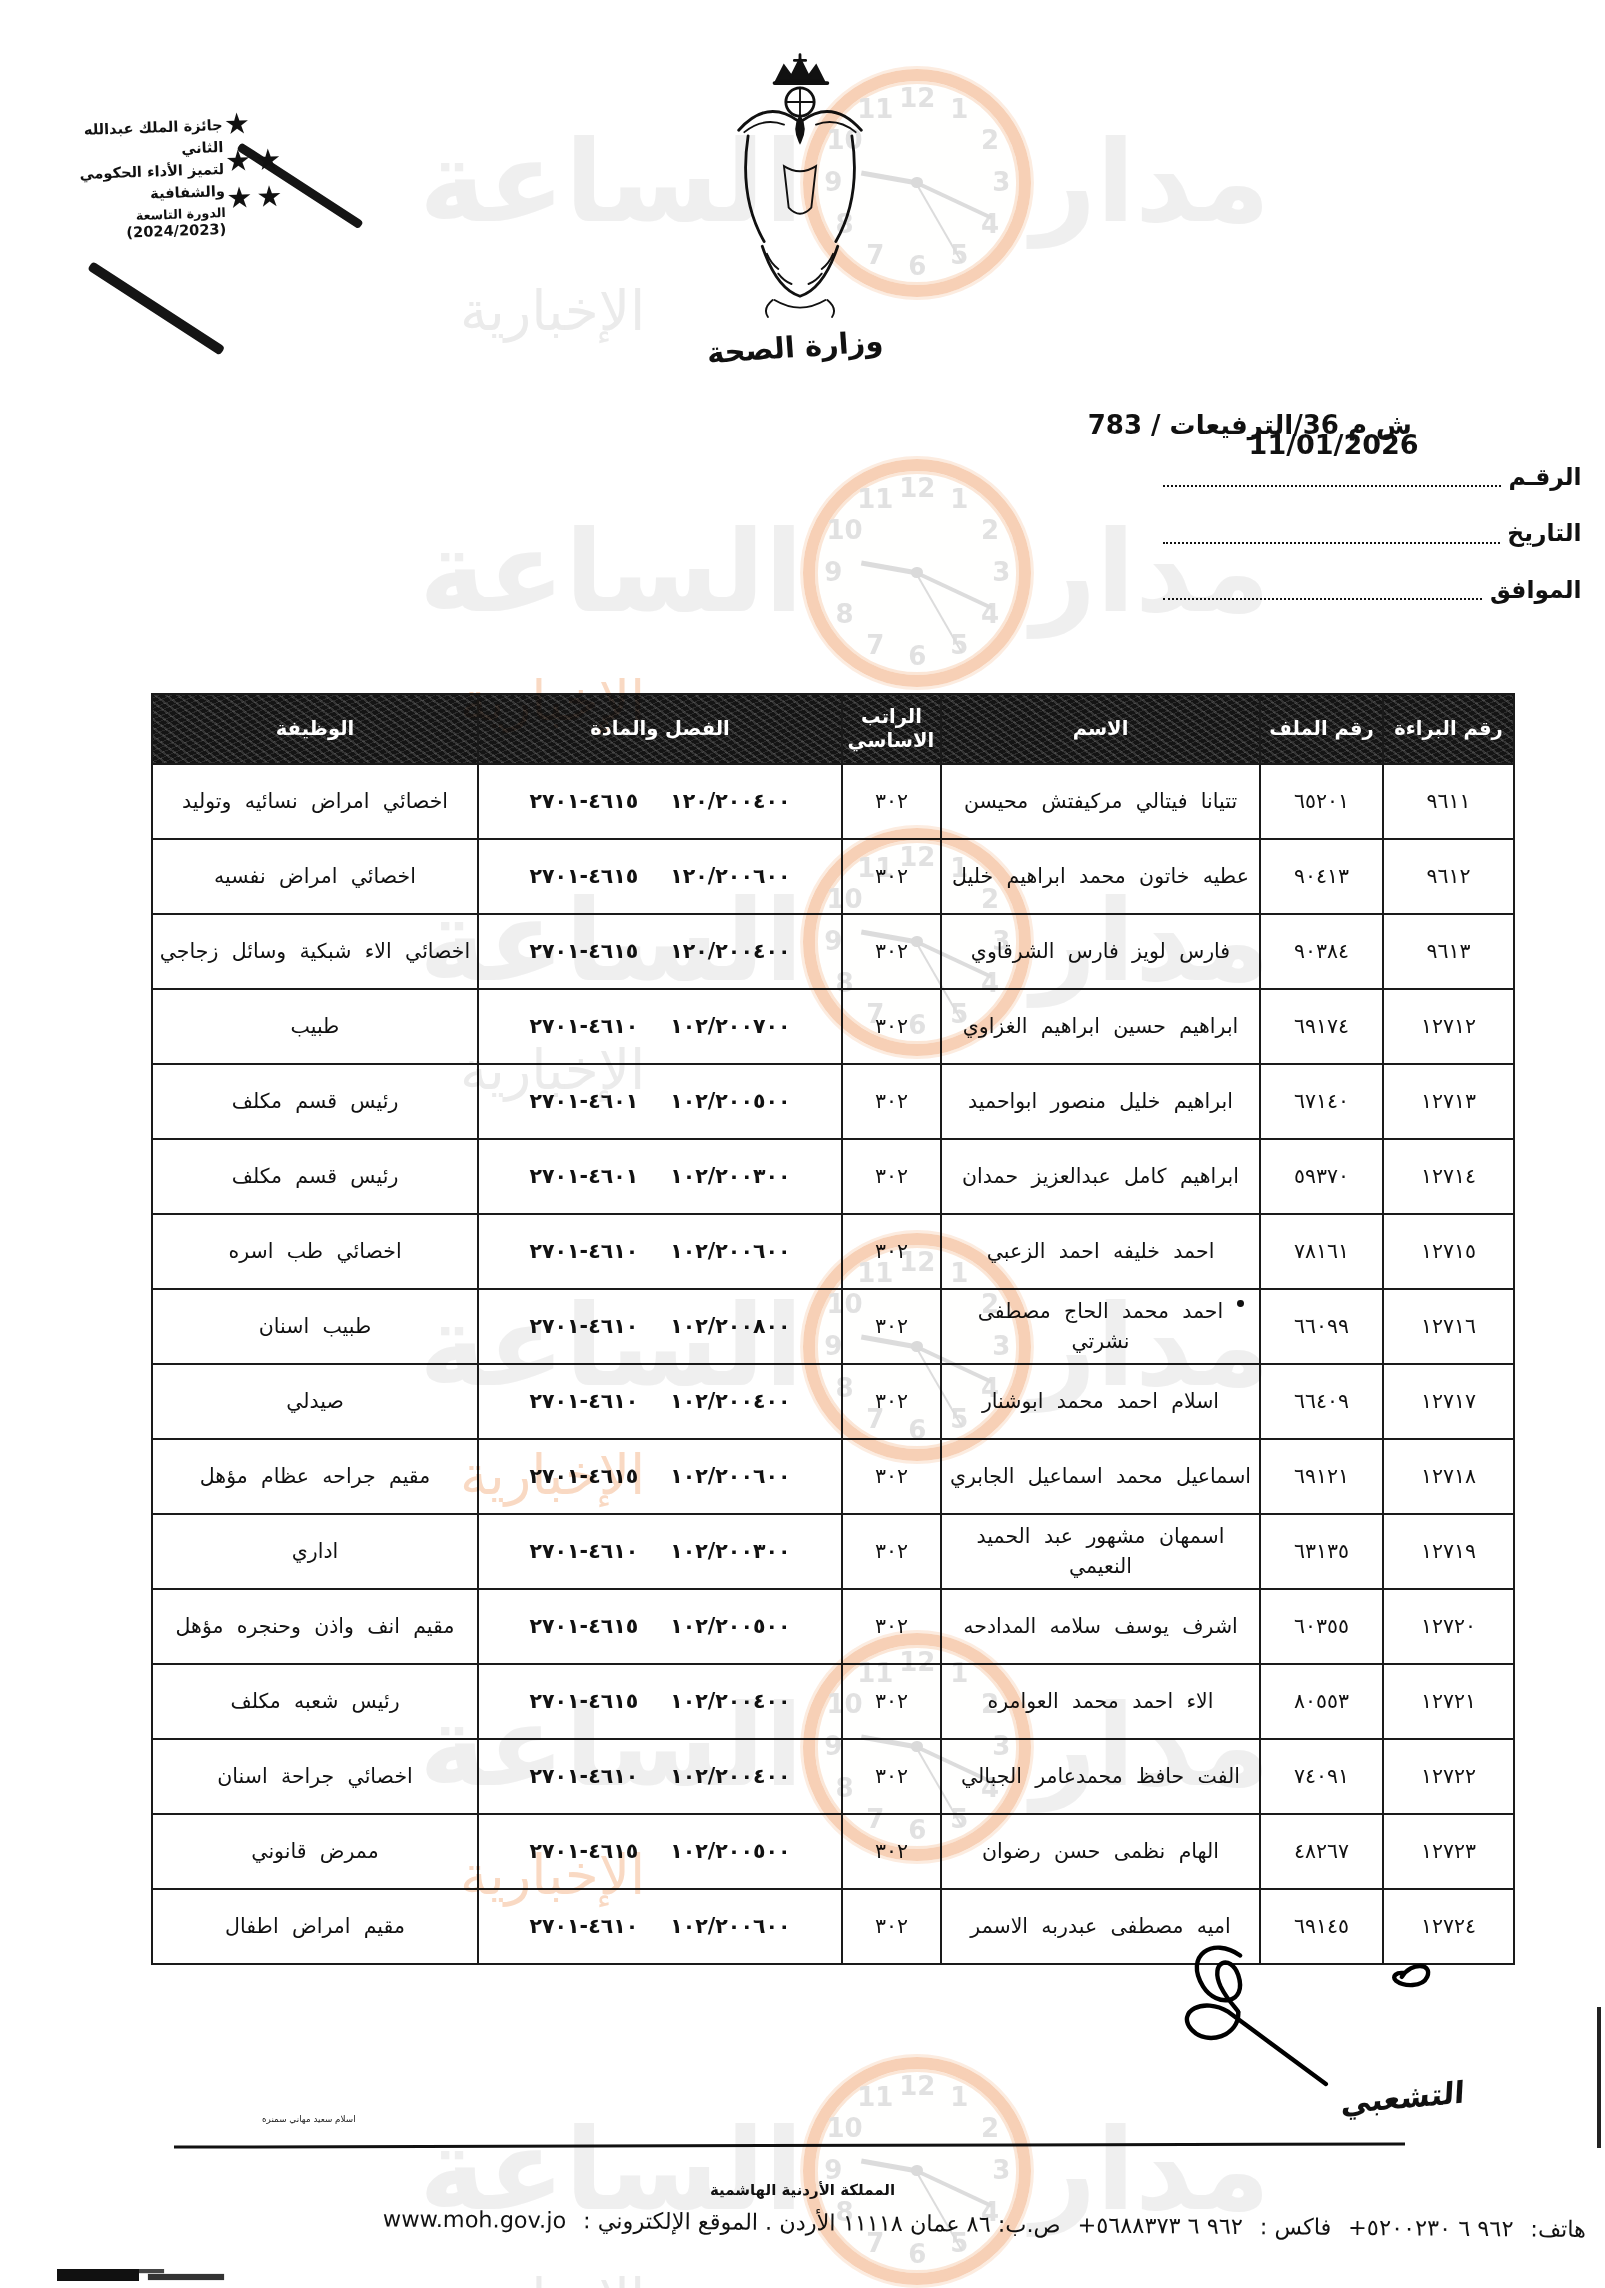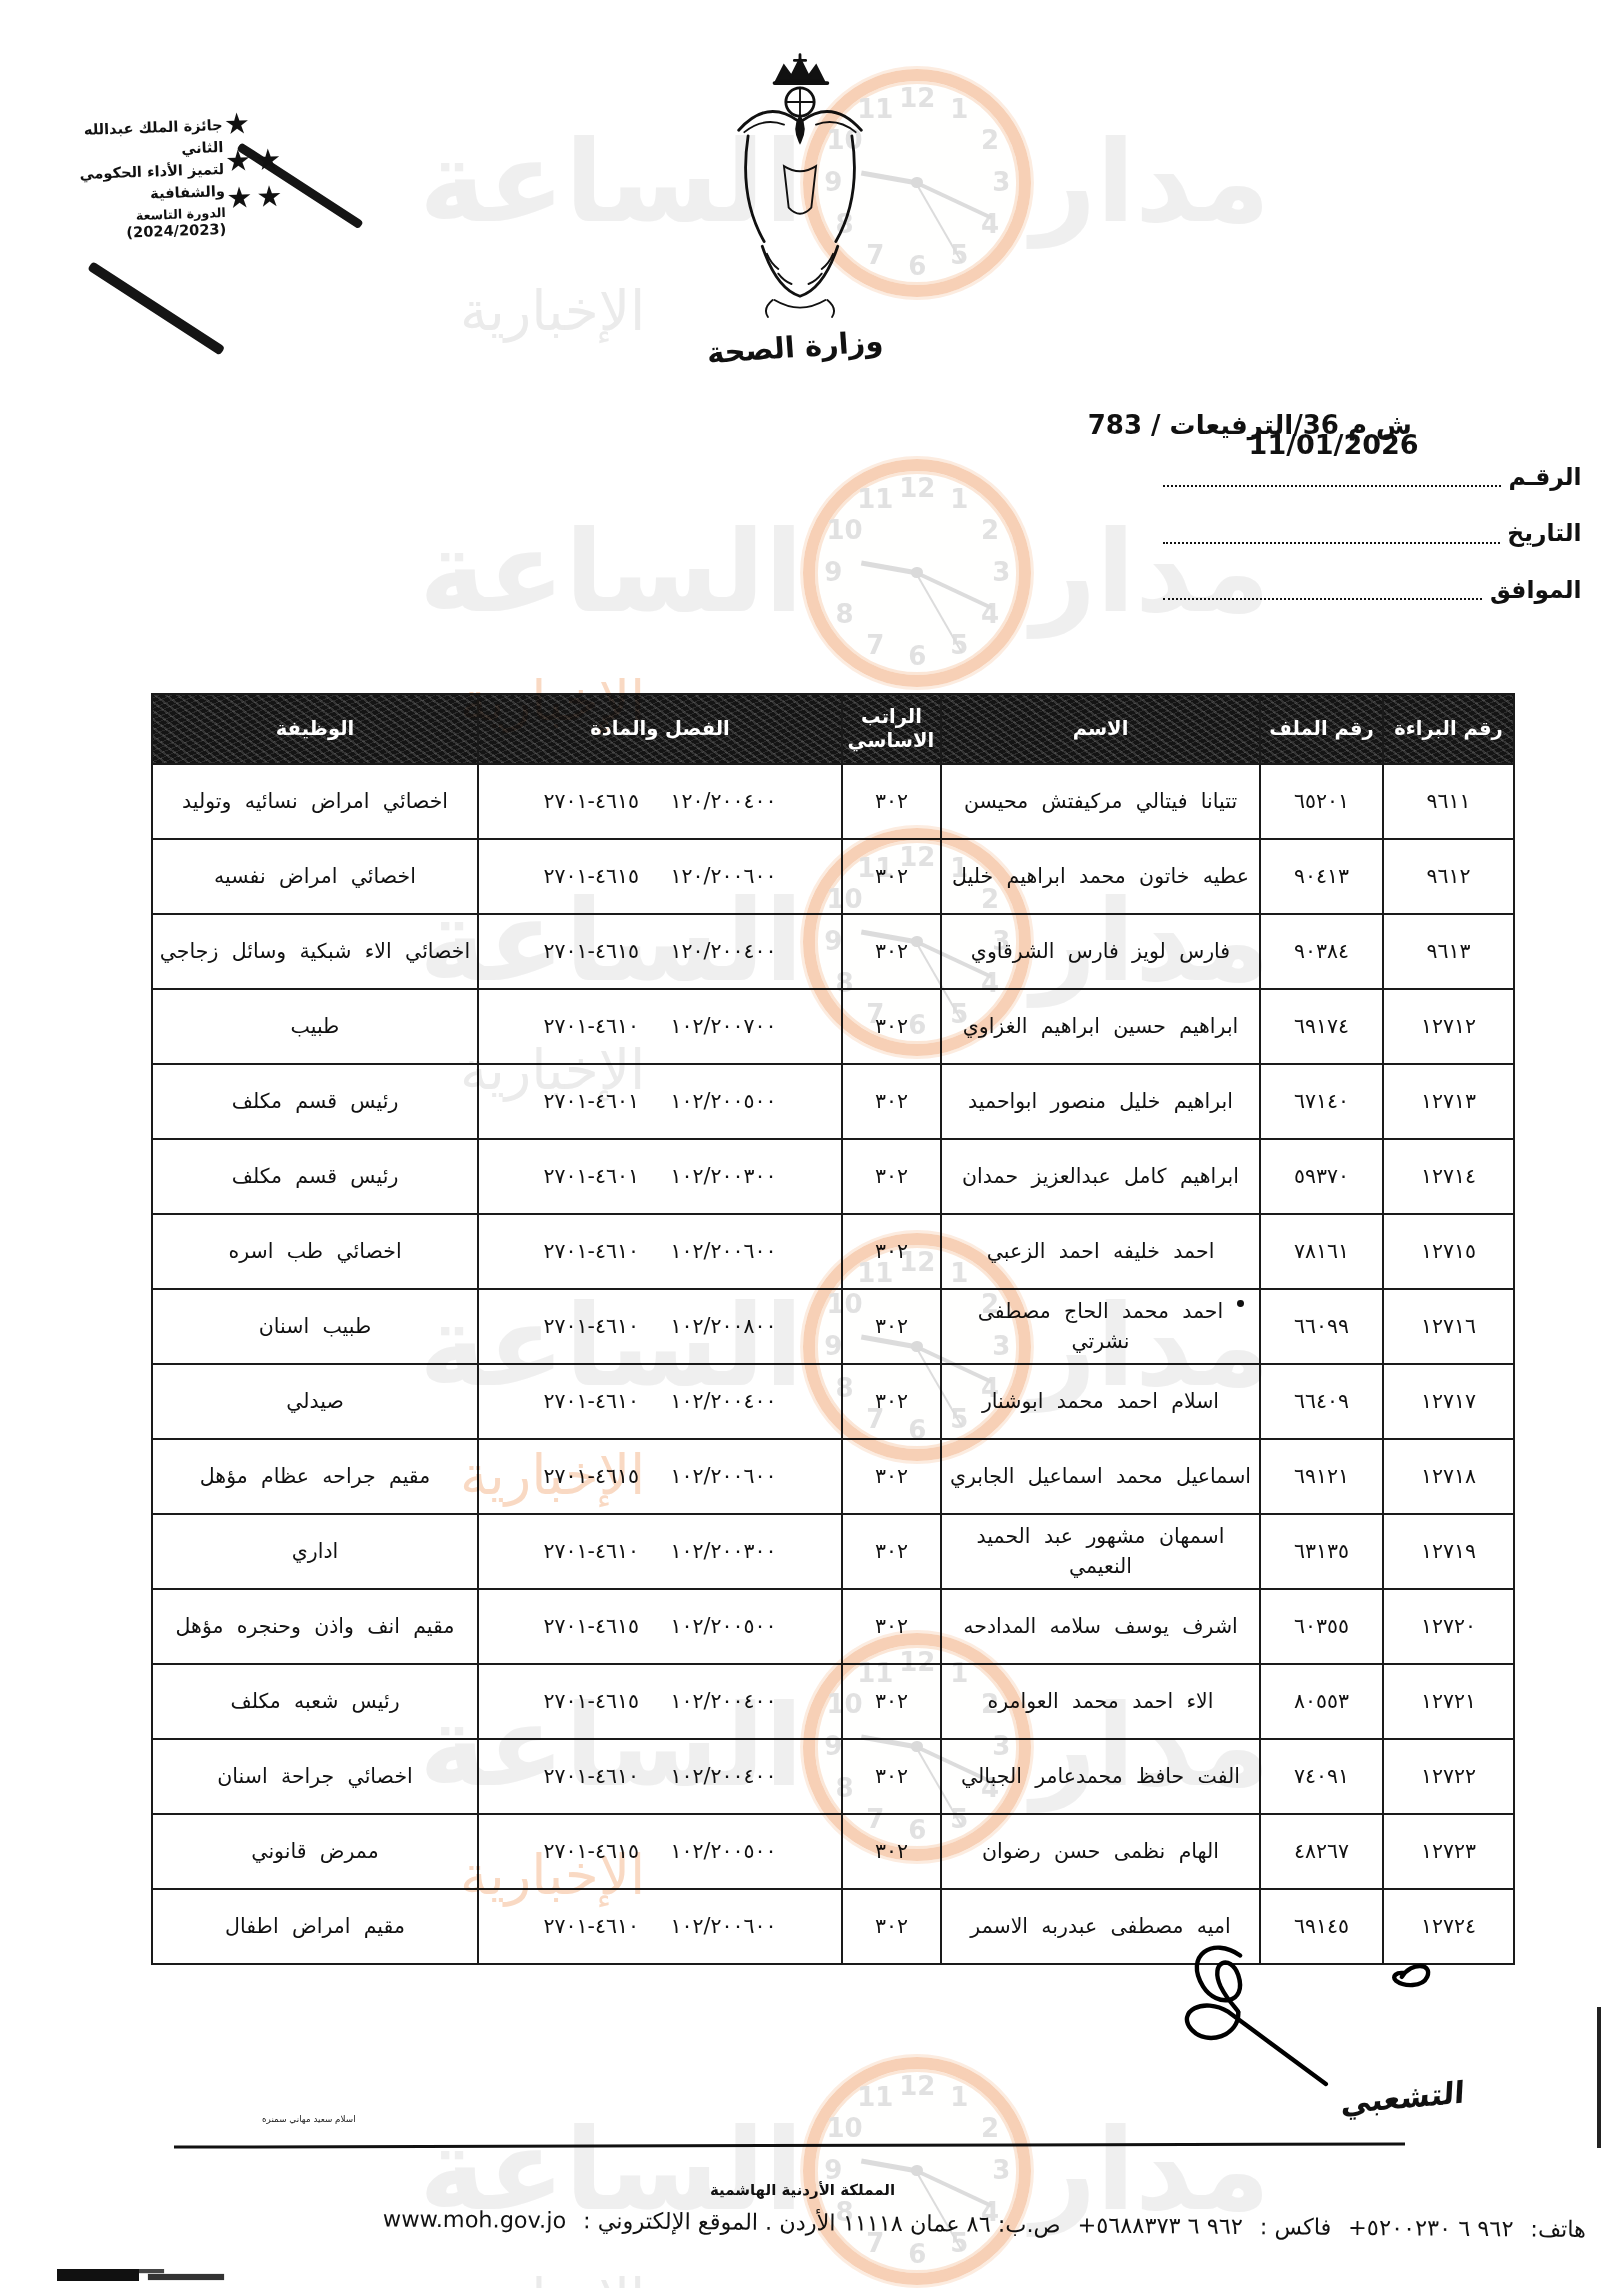--- a/index.html
+++ b/index.html
@@ -54,21 +54,21 @@
   table.promotions thead tr{height:70px;}
   table.promotions tbody tr{height:75px;}
   table.promotions th{color:#fff;font-size:19.5px;font-weight:bold;line-height:1.25;
       background:
         repeating-linear-gradient(37deg, rgba(255,255,255,.14) 0 2px, transparent 2px 6.8px),
         repeating-linear-gradient(-23deg, rgba(255,255,255,.10) 0 1px, transparent 1px 4.9px),
         #141414;}
   table.promotions td{font-size:20.5px;line-height:1.45;}
   td.num-cell{font-size:21.5px;letter-spacing:2px;}
   td.name-cell,td.job-cell{word-spacing:6.8px;}
-  td.code-cell{direction:ltr;word-spacing:25px;font-size:19.5px;letter-spacing:1px;white-space:nowrap;}
+  td.code-cell{direction:ltr;word-spacing:25px;font-size:19.5px;letter-spacing:1px;white-space:nowrap;font-weight:bold;}
   td.salary-cell{font-size:20.5px;}
 
   
   .signature-block{position:absolute;left:1092px;top:1936px;width:458px;height:224px;z-index:10;}
   .signature-caption{position:absolute;left:249px;top:144px;font-size:30px;font-weight:bold;
                      transform:rotate(-5deg) skewX(-8deg);direction:rtl;}
   .bottom-rule{position:absolute;left:174px;top:2144px;width:1231px;height:2.9px;background:#111;
                transform:rotate(-.15deg);z-index:10;}
   .tiny-note{position:absolute;left:219px;top:2114px;font-size:8.8px;color:#222;direction:rtl;z-index:10;margin-left:43px;}
   .edge-mark{position:absolute;left:1597px;top:2007px;width:3.9px;height:141px;background:#222;z-index:10;}

